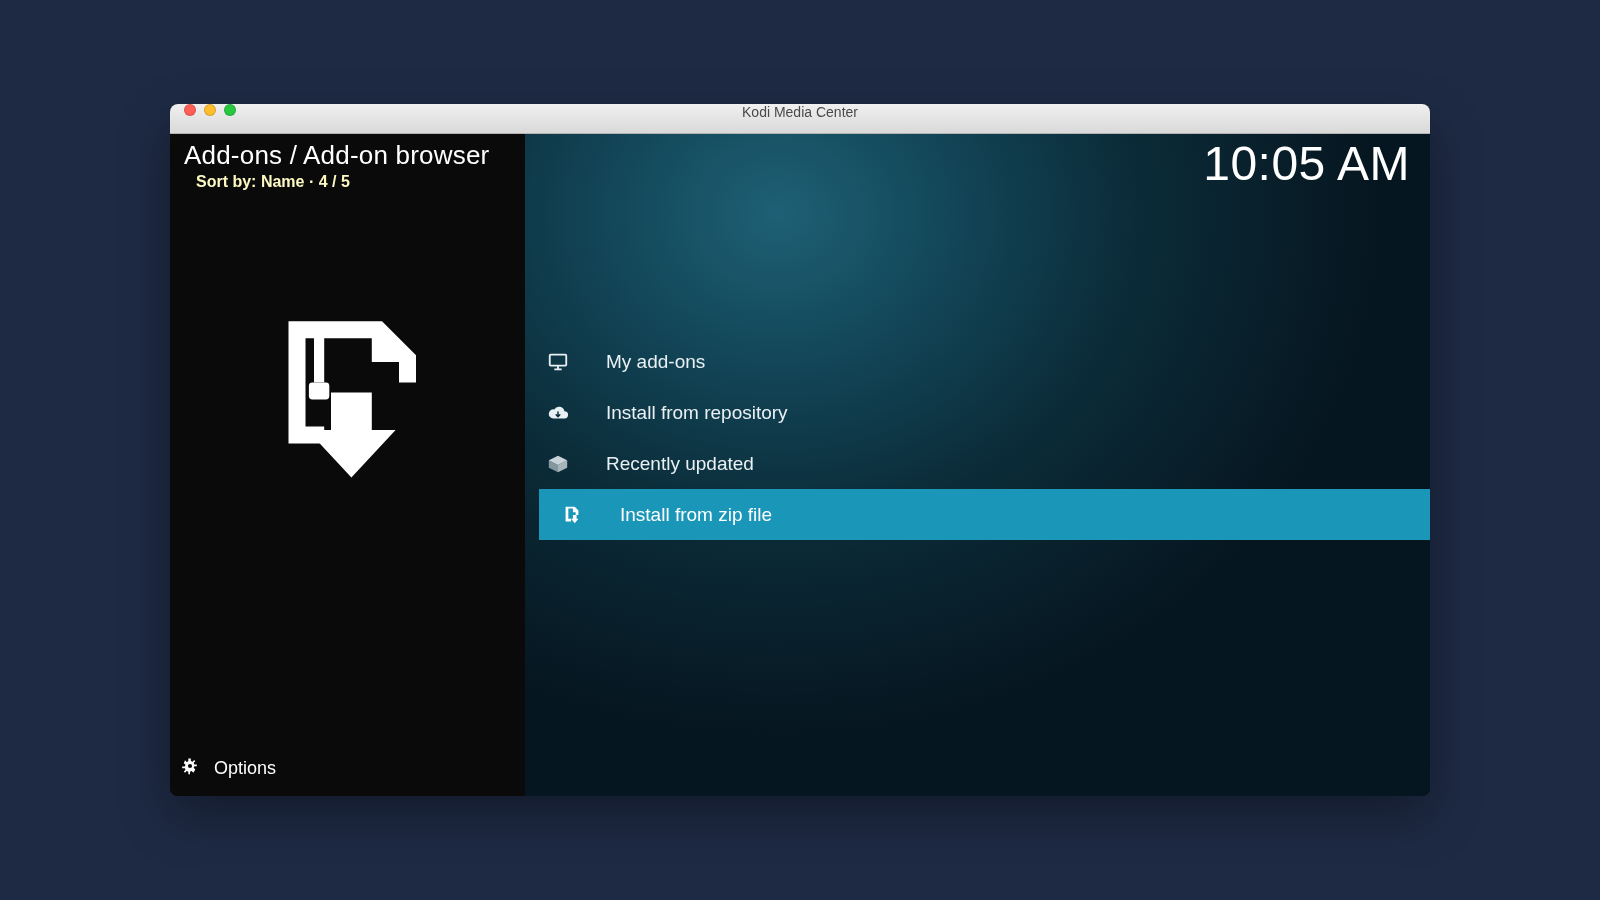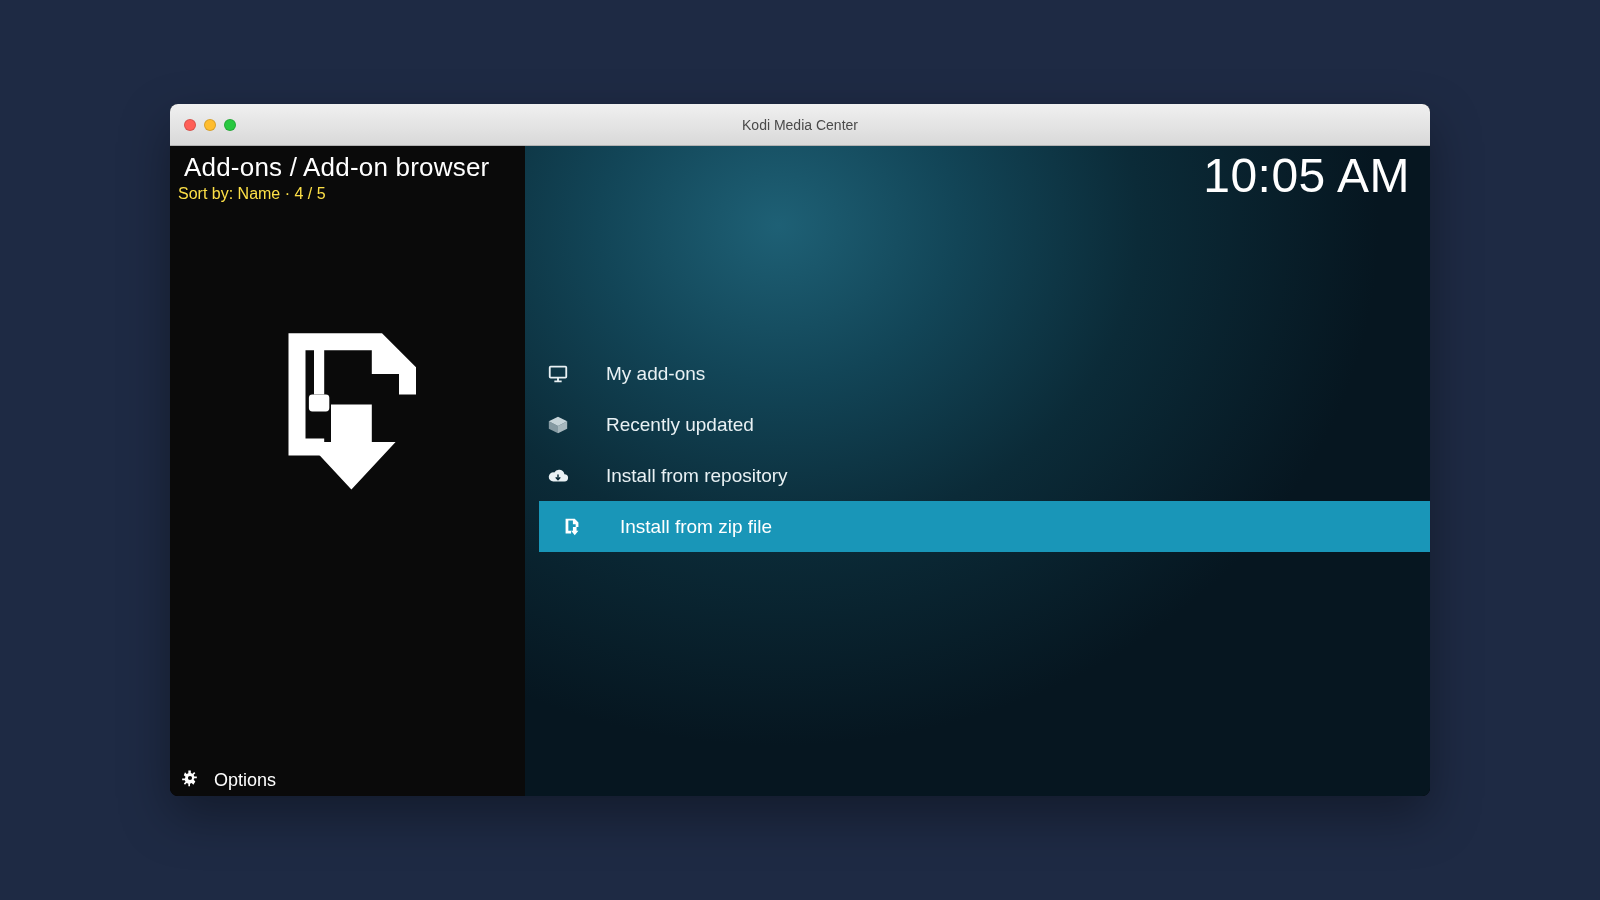--- a/index.html
+++ b/index.html
@@ -14,25 +14,24 @@
     }
     .window {
       width: 1260px;
       height: 692px;
       border-radius: 8px;
       overflow: hidden;
       box-shadow: 0 20px 50px rgba(0,0,0,.35);
       background: #000;
     }
     .titlebar {
-      height: 42px;
+      height: 30px;
       background: linear-gradient(#f0f0f0, #d9d9d9);
       border-bottom: 1px solid #b3b3b3;
       display: flex;
-      align-items: center;
       position: relative;
     }
     .dots { display: flex; gap: 8px; padding-left: 14px; }
     .dot { width: 12px; height: 12px; border-radius: 50%; }
     .dot.red { background: #ff5f57; border: .5px solid rgba(0,0,0,.15); }
     .dot.yellow { background: #ffbd2e; border: .5px solid rgba(0,0,0,.15); }
     .dot.green { background: #28c840; border: .5px solid rgba(0,0,0,.15); }
     .titlebar-title {
       position: absolute; left: 0; right: 0; text-align: center;
       color: #4a4a4a; font-size: 14px; font-weight: 500;
@@ -47,22 +46,22 @@
       display: flex; flex-direction: column;
       position: relative;
       padding: 6px 0 0 0;
     }
     .breadcrumb {
       font-size: 26px; font-weight: 300; color: #fff;
       padding: 0 10px 0 14px; line-height: 1.2;
       letter-spacing: .2px;
     }
     .sortline {
-      padding: 2px 14px 0 8px;
-      font-size: 16px; font-weight: 400; color: #fde047;
+      padding: 2px 14px 0 26px;
+      font-size: 16px; font-weight: 700; color: #fef9c3;
     }
     .big-icon-wrap {
       flex: 1; display: flex; align-items: flex-start; justify-content: center;
       padding-top: 120px;
     }
     .big-icon { width: 170px; height: 170px; color: #fff; }
 
     .options {
       height: 56px; display: flex; align-items: center; gap: 14px;
       padding: 0 0 0 10px; color: #fff;
@@ -152,36 +151,36 @@
               <rect x="3" y="4" width="18" height="12" rx="1"></rect>
               <path d="M8 20h8M12 16v4"></path>
             </svg>
           </span>
           <span>My add-ons</span>
         </div>
 
         <div class="menu-item">
           <span class="mi-icon">
             <svg viewBox="0 0 24 24" fill="currentColor">
+              <path d="M7 18a5 5 0 1 1 .9-9.9A6 6 0 0 1 19 10a4 4 0 0 1 0 8H7z"></path>
+              <path d="M12 11v5m0 0-2-2m2 2 2-2" stroke="#0b2b38" stroke-width="1.6" fill="none" stroke-linecap="round"></path>
+            </svg>
+          </span>
+          <span>Install from repository</span>
+        </div>
+
+        <div class="menu-item">
+          <span class="mi-icon">
+            <svg viewBox="0 0 24 24" fill="currentColor">
               <path d="M12 3 L22 8 L12 13 L2 8 Z" opacity=".85"></path>
               <path d="M2 8 L12 13 L12 21 L2 16 Z" opacity=".55"></path>
               <path d="M22 8 L12 13 L12 21 L22 16 Z" opacity=".7"></path>
             </svg>
           </span>
           <span>Recently updated</span>
-        </div>
-
-        <div class="menu-item">
-          <span class="mi-icon">
-            <svg viewBox="0 0 24 24" fill="currentColor">
-              <path d="M7 18a5 5 0 1 1 .9-9.9A6 6 0 0 1 19 10a4 4 0 0 1 0 8H7z"></path>
-              <path d="M12 11v5m0 0-2-2m2 2 2-2" stroke="#0b2b38" stroke-width="1.6" fill="none" stroke-linecap="round"></path>
-            </svg>
-          </span>
-          <span>Install from repository</span>
         </div>
 
         <div class="menu-item selected">
           <span class="mi-icon">
             <svg viewBox="0 0 24 24" fill="currentColor">
               <path d="M5 3h10l4 4v5h-3V9h-3V5H8v11h3v3H5z"></path>
               <path d="M13 12h4v4h2l-4 5-4-5h2z"></path>
             </svg>
           </span>
           <span>Install from zip file</span>

